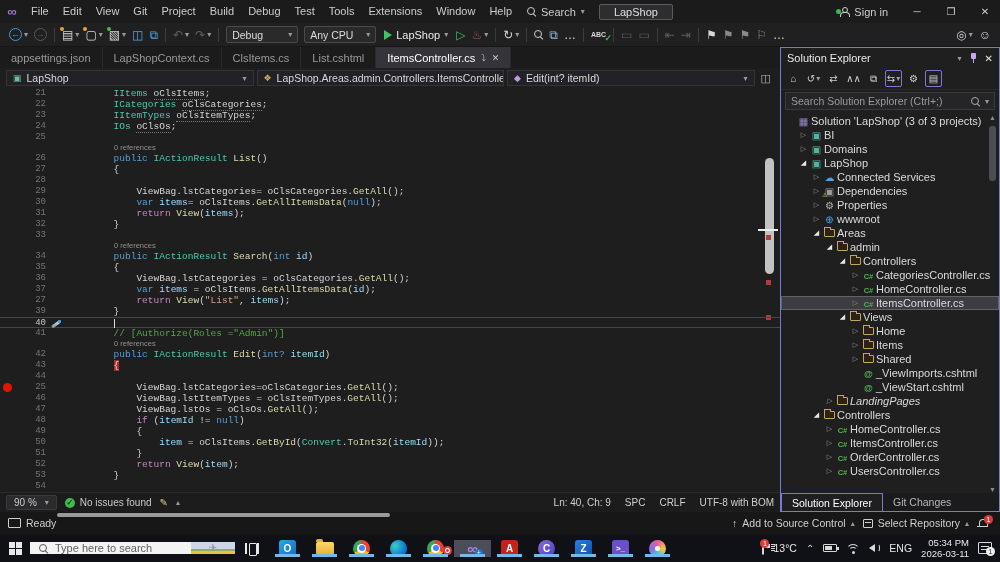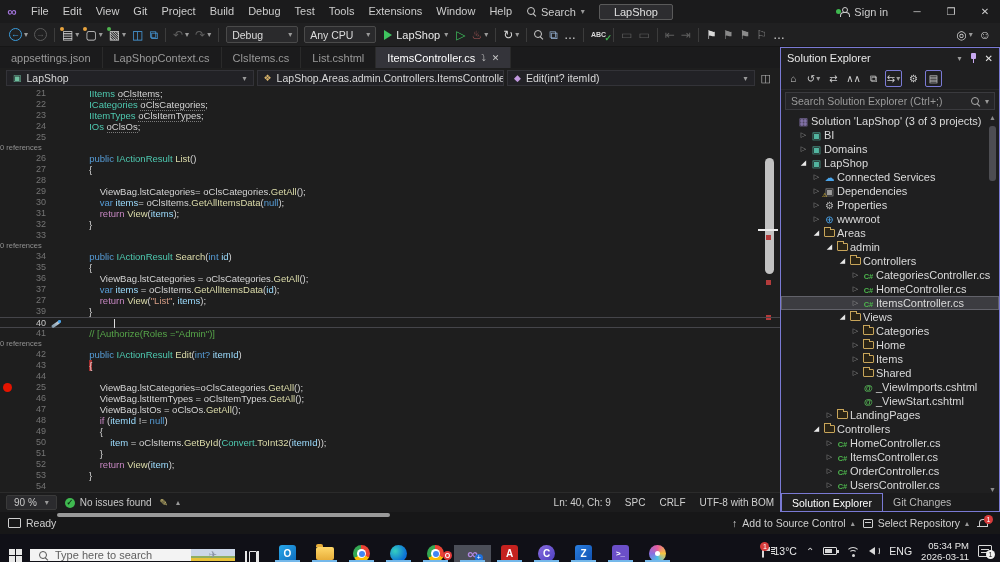--- a/index.html
+++ b/index.html
@@ -46,33 +46,33 @@
 
   
   .breadcrumb { position:absolute; top:68px; left:0; width:780px; height:20px; background:#1e1e1e; display:flex; align-items:center; gap:3px; padding:0 6px; }
   .crumb { flex:1; display:flex; align-items:center; gap:5px; background:#222226; border:1px solid #333338; height:16px; padding:0 6px; font-size:10.5px; color:#d8d8d8; overflow:hidden; }
   .crumb .chev { margin-left:auto; }
   .ci { font-size:9px; }
   .split-icon { color:#b8b8b8; font-size:11px; padding:0 3px; }
 
   
   .editor { position:absolute; top:88px; left:0; width:780px; height:404px; background:#1e1e1e; overflow:hidden; }
-  .crow { display:flex; height:11px; line-height:11px; font-family:Liberation Sans, sans-serif; font-size:9.5px; position:relative; }
+  .crow { display:flex; height:11px; line-height:11px; font-family:Liberation Mono, monospace; font-size:9.5px; position:relative; }
   .crow.cur { border-top:1px solid #45454a; border-bottom:1px solid #45454a; }
   .gut { width:16px; position:relative; flex:none; }
   .bp { position:absolute; left:3px; top:1px; width:9px; height:9px; border-radius:50%; background:#e51400; }
   .ln { width:30px; flex:none; text-align:right; color:#747474; font-size:9px; }
   .crow.cur .ln { color:#c8c8c8; }
   .mgn { width:22px; flex:none; position:relative; }
   .driver { position:absolute; left:5px; top:2px; width:10px; height:8px; }
   .driver::before { content:""; position:absolute; left:0; top:3px; width:9px; height:2.5px; background:linear-gradient(90deg,#7d98ab,#c8d2da); transform:rotate(-35deg); border-radius:1px; }
   .driver::after { content:""; position:absolute; right:0; top:0; width:3px; height:3px; background:#4aa3e8; border-radius:1px; }
   .ct { white-space:pre; color:#d4d4d4; }
   .caret { position:absolute; left:114px; top:1px; width:1px; height:9px; background:#dcdcdc; }
-  .refrow { height:10px; line-height:10px; font-size:7.5px; color:#919191; font-family:"Liberation Sans", sans-serif; }
+  .refrow { height:10px; line-height:10px; font-size:7.5px; color:#919191; padding-left:114px; font-family:"Liberation Sans", sans-serif; }
   .tk-kw { color:#569cd6; } .tk-ct { color:#c586c0; } .tk-ty { color:#4ec9b0; }
   .tk-mt { color:#dcdcaa; } .tk-vr { color:#9cdcfe; } .tk-st { color:#d69d85; }
   .tk-cm { color:#57a64a; } .tk-sq { color:#d4d4d4; border-bottom:1px dotted #7a7a7a; }
   .tk-rd { background:#a42f2f; color:#f2d5d5; }
   .vthumb { position:absolute; right:6px; top:70px; width:9px; height:116px; background:#c2c2c2; border-radius:5px; }
   .vmark-caret { position:absolute; right:2px; top:141px; width:20px; height:2px; background:#ececec; }
   .sbmark { position:absolute; right:9px; width:5px; height:5px; background:#b33b3b; }
 
   
   .edstatus { position:absolute; top:492px; left:0; width:780px; height:20px; background:#1c1c1d; border-top:1px solid #2b2b2b; display:flex; align-items:center; font-size:10px; color:#c8c8c8; padding:0 6px; gap:8px; }
@@ -122,21 +122,21 @@
   .sbright { margin-left:auto; display:flex; align-items:center; gap:8px; }
   .sbitem { display:flex; align-items:center; gap:5px; }
   .repo-ic { width:10px; height:9px; border:1px solid #cfcfcf; border-radius:1px; position:relative; }
   .repo-ic::before { content:""; position:absolute; left:1px; top:2px; right:1px; height:1px; background:#cfcfcf; }
   .bell { position:relative; width:11px; height:11px; }
   .bell::before { content:""; position:absolute; left:1.5px; top:1px; width:7px; height:7px; border:1px solid #cfcfcf; border-bottom:none; border-radius:4px 4px 0 0; }
   .bell::after { content:""; position:absolute; left:0; top:8px; width:10.5px; height:1.2px; background:#cfcfcf; }
   .badge { position:absolute; right:-5px; top:-3px; min-width:9px; height:9px; border-radius:5px; background:#d83b3b; color:#fff; font-size:7px; line-height:9px; text-align:center; padding:0 1px; }
 
   
-  .taskbar { position:absolute; top:534px; left:0; right:0; height:28px; background:#101017; display:flex; align-items:flex-end; color:#e8e8e8; }
+  .taskbar { position:absolute; top:534px; left:0; right:0; height:28px; background:#101017; display:flex; align-items:center; color:#e8e8e8; }
   .startbtn { width:30px; display:flex; align-items:center; justify-content:center; }
   .winlogo { display:grid; grid-template-columns:6px 6px; grid-template-rows:6px 6px; gap:1px; }
   .winlogo i { background:#e8e8e8; }
   .tsearch { width:205px; background:#f3f3f3; display:flex; align-items:center; gap:7px; padding:0 9px; position:relative; margin:1px 0; }
   .tsearch .mag::before { border-color:#555; } .tsearch .mag::after { background:#555; }
   .tsearch input { flex:1; border:none; outline:none; background:transparent; font-size:11px; color:#444; font-family:"Liberation Sans",sans-serif; }
   .tsearch input::placeholder { color:#5f5f5f; }
   .tsearch .art { position:absolute; right:0; top:0; bottom:0; width:44px; background:linear-gradient(180deg,#ccd7e8 0 58%, #8fae62 58% 74%, #e8c23a 74% 100%); display:flex; align-items:flex-start; justify-content:center; color:#8a93a5; font-size:10px; }
   .tvbtn { width:34px; display:flex; align-items:center; justify-content:center; }
   .tv-ic { position:relative; width:14px; height:11px; border-left:2px solid #e8e8e8; border-right:2px solid #e8e8e8; }
@@ -721,25 +721,20 @@
           <span>ItemsController.cs</span>
         </div>
         <div class="trow" style="padding-left: 56px;">
           <span class="arw e">◢</span>
           <span class="tico"><span class="fold"></span></span>
           <span>Views</span>
         </div>
         <div class="trow" style="padding-left: 69px;">
           <span class="arw">▷</span>
           <span class="tico"><span class="fold"></span></span>
-          <span>Categories</span>
-        </div>
-        <div class="trow" style="padding-left: 69px;">
-          <span class="arw">▷</span>
-          <span class="tico"><span class="fold"></span></span>
           <span>Home</span>
         </div>
         <div class="trow" style="padding-left: 69px;">
           <span class="arw">▷</span>
           <span class="tico"><span class="fold"></span></span>
           <span>Items</span>
         </div>
         <div class="trow" style="padding-left: 69px;">
           <span class="arw">▷</span>
           <span class="tico"><span class="fold"></span></span>
@@ -748,21 +743,21 @@
         <div class="trow" style="padding-left: 69px;">
           <span class="arw"></span>
           <span class="tico"><span class="razr">@</span></span>
           <span>_ViewImports.cshtml</span>
         </div>
         <div class="trow" style="padding-left: 69px;">
           <span class="arw"></span>
           <span class="tico"><span class="razr">@</span></span>
           <span>_ViewStart.cshtml</span>
         </div>
-        <div class="trow" style="padding-left: 43px;">
+        <div class="trow" style="padding-left: 43px; font-style: italic;">
           <span class="arw">▷</span>
           <span class="tico"><span class="fold"></span></span>
           <span>LandingPages</span>
         </div>
         <div class="trow" style="padding-left: 30px;">
           <span class="arw e">◢</span>
           <span class="tico"><span class="fold"></span></span>
           <span>Controllers</span>
         </div>
         <div class="trow" style="padding-left: 43px;">

